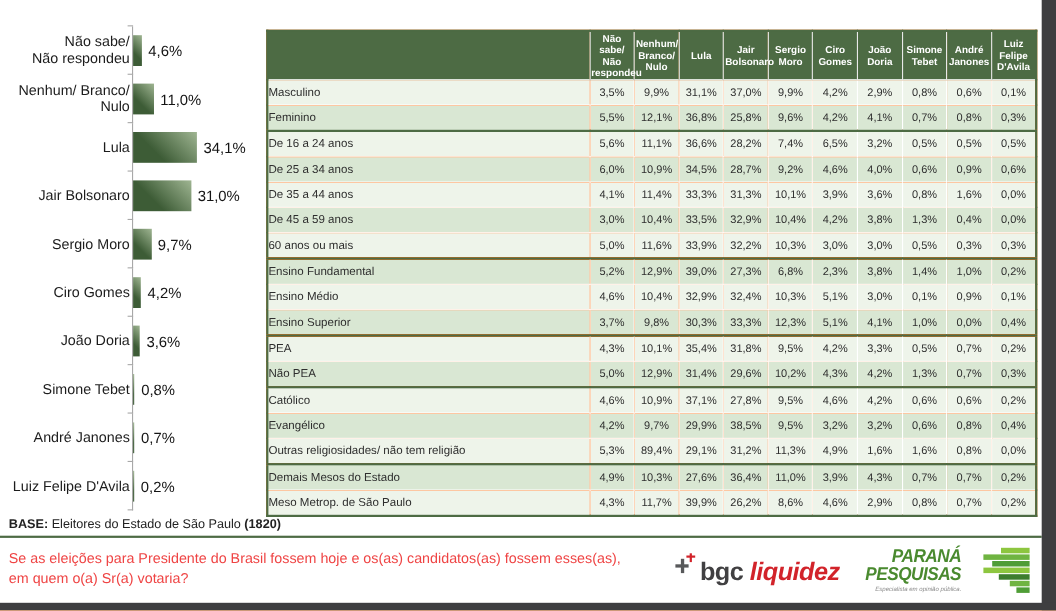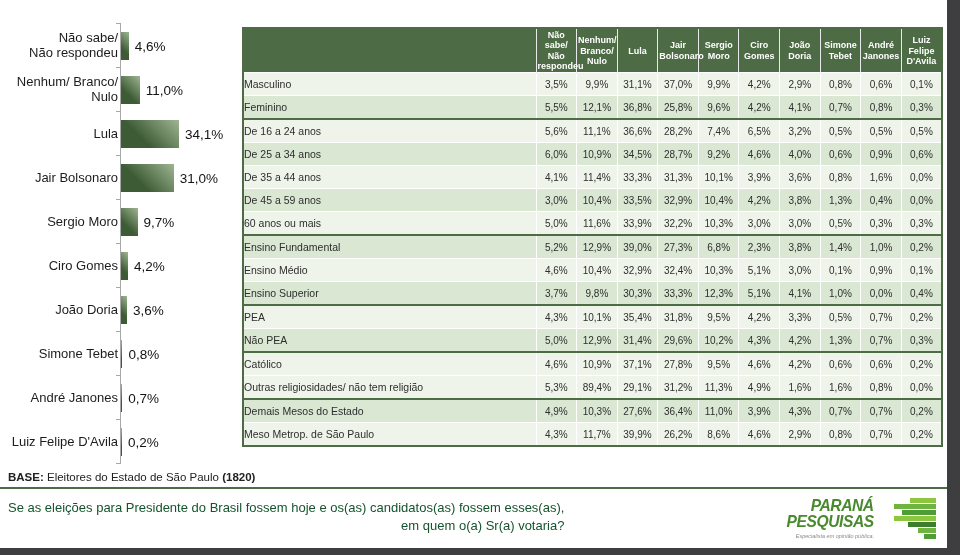--- a/index.html
+++ b/index.html
@@ -29,21 +29,21 @@
   #ptable td.lbl{text-align:left;padding-left:0;font-size:10.5px;}
   #ptable tr.light td{background:#eef4ea;}
   #ptable tr.dark td{background:#d9e7d3;}
   #ptable tbody{border-top:2px solid #4d6b44;}
   #ptable tbody:first-of-type{border-top:none;}
 
   
   .base-line{position:absolute;left:8px;top:471px;font-size:11.5px;color:#222;}
   .base-line b{font-weight:bold;}
   .green-rule{position:absolute;left:0;top:487px;width:947px;height:2px;background:#4d6b44;}
-  .question{position:absolute;left:8px;top:499px;font-size:13px;color:#14532d;line-height:1.4;text-align:right;}
+  .question{position:absolute;left:8px;top:499px;font-size:13px;color:#ef4444;line-height:1.4;}
 
   
   .logos{position:absolute;right:24px;top:497px;display:flex;align-items:center;gap:16px;}
   .bgc{display:flex;align-items:baseline;}
   .bgc-mark{position:relative;width:22px;height:24px;flex:none;margin-right:2px;}
   .bgc-mark .g1{position:absolute;left:2px;top:10px;width:12px;height:3px;background:#58595b;}
   .bgc-mark .g2{position:absolute;left:7px;top:5px;width:3px;height:13px;background:#58595b;}
   .bgc-mark .r1{position:absolute;left:12px;top:2px;width:8px;height:2px;background:#d2232a;}
   .bgc-mark .r2{position:absolute;left:15px;top:0px;width:2px;height:8px;background:#d2232a;}
   .bgc-name{font-size:23px;font-weight:bold;color:#414042;letter-spacing:-0.5px;}
@@ -353,20 +353,33 @@
         <td class="">10,9%</td>
         <td class="">37,1%</td>
         <td class="">27,8%</td>
         <td class="">9,5%</td>
         <td class="">4,6%</td>
         <td class="">4,2%</td>
         <td class="">0,6%</td>
         <td class="">0,6%</td>
         <td class="">0,2%</td>
       </tr>
+      <tr class="dark">
+        <td class="lbl">Evangélico</td>
+        <td class="">4,2%</td>
+        <td class="">9,7%</td>
+        <td class="">29,9%</td>
+        <td class="">38,5%</td>
+        <td class="">9,5%</td>
+        <td class="">3,2%</td>
+        <td class="">3,2%</td>
+        <td class="">0,6%</td>
+        <td class="">0,8%</td>
+        <td class="">0,4%</td>
+      </tr>
       <tr class="light">
         <td class="lbl">Outras religiosidades/ não tem religião</td>
         <td class="">5,3%</td>
         <td class="">89,4%</td>
         <td class="">29,1%</td>
         <td class="">31,2%</td>
         <td class="">11,3%</td>
         <td class="">4,9%</td>
         <td class="">1,6%</td>
         <td class="">1,6%</td>
@@ -407,20 +420,30 @@
 <div class="base-line">
   <b>BASE:</b><span> Eleitores do Estado de São Paulo </span><b>(1820)</b>
 </div>
 <div class="green-rule"></div>
 <div class="question">
   <div>Se as eleições para Presidente do Brasil fossem hoje e os(as) candidatos(as) fossem esses(as),</div>
   <div>em quem o(a) Sr(a) votaria?</div>
 </div>
 
 <div class="logos">
+  <div class="bgc">
+    <div class="bgc-mark">
+      <div class="g1"></div>
+        <div class="g2"></div>
+        <div class="r1"></div>
+        <div class="r2"></div>
+    </div>
+    <span class="bgc-name">bgc</span>
+    <span class="bgc-liq">liquidez</span>
+  </div>
   <div class="parana">
     <div class="pp-textwrap">
       <div class="pp-text">PARANÁ</div>
       <div class="pp-text">PESQUISAS</div>
       <div class="pp-tag">Especialista em opinião pública.</div>
     </div>
     <div class="pflag">
         <div style="background: rgb(141, 198, 63); width: 26px;"></div>
         <div style="background: rgb(111, 180, 65); width: 42px;"></div>
         <div style="background: rgb(79, 157, 54); width: 34px;"></div>

